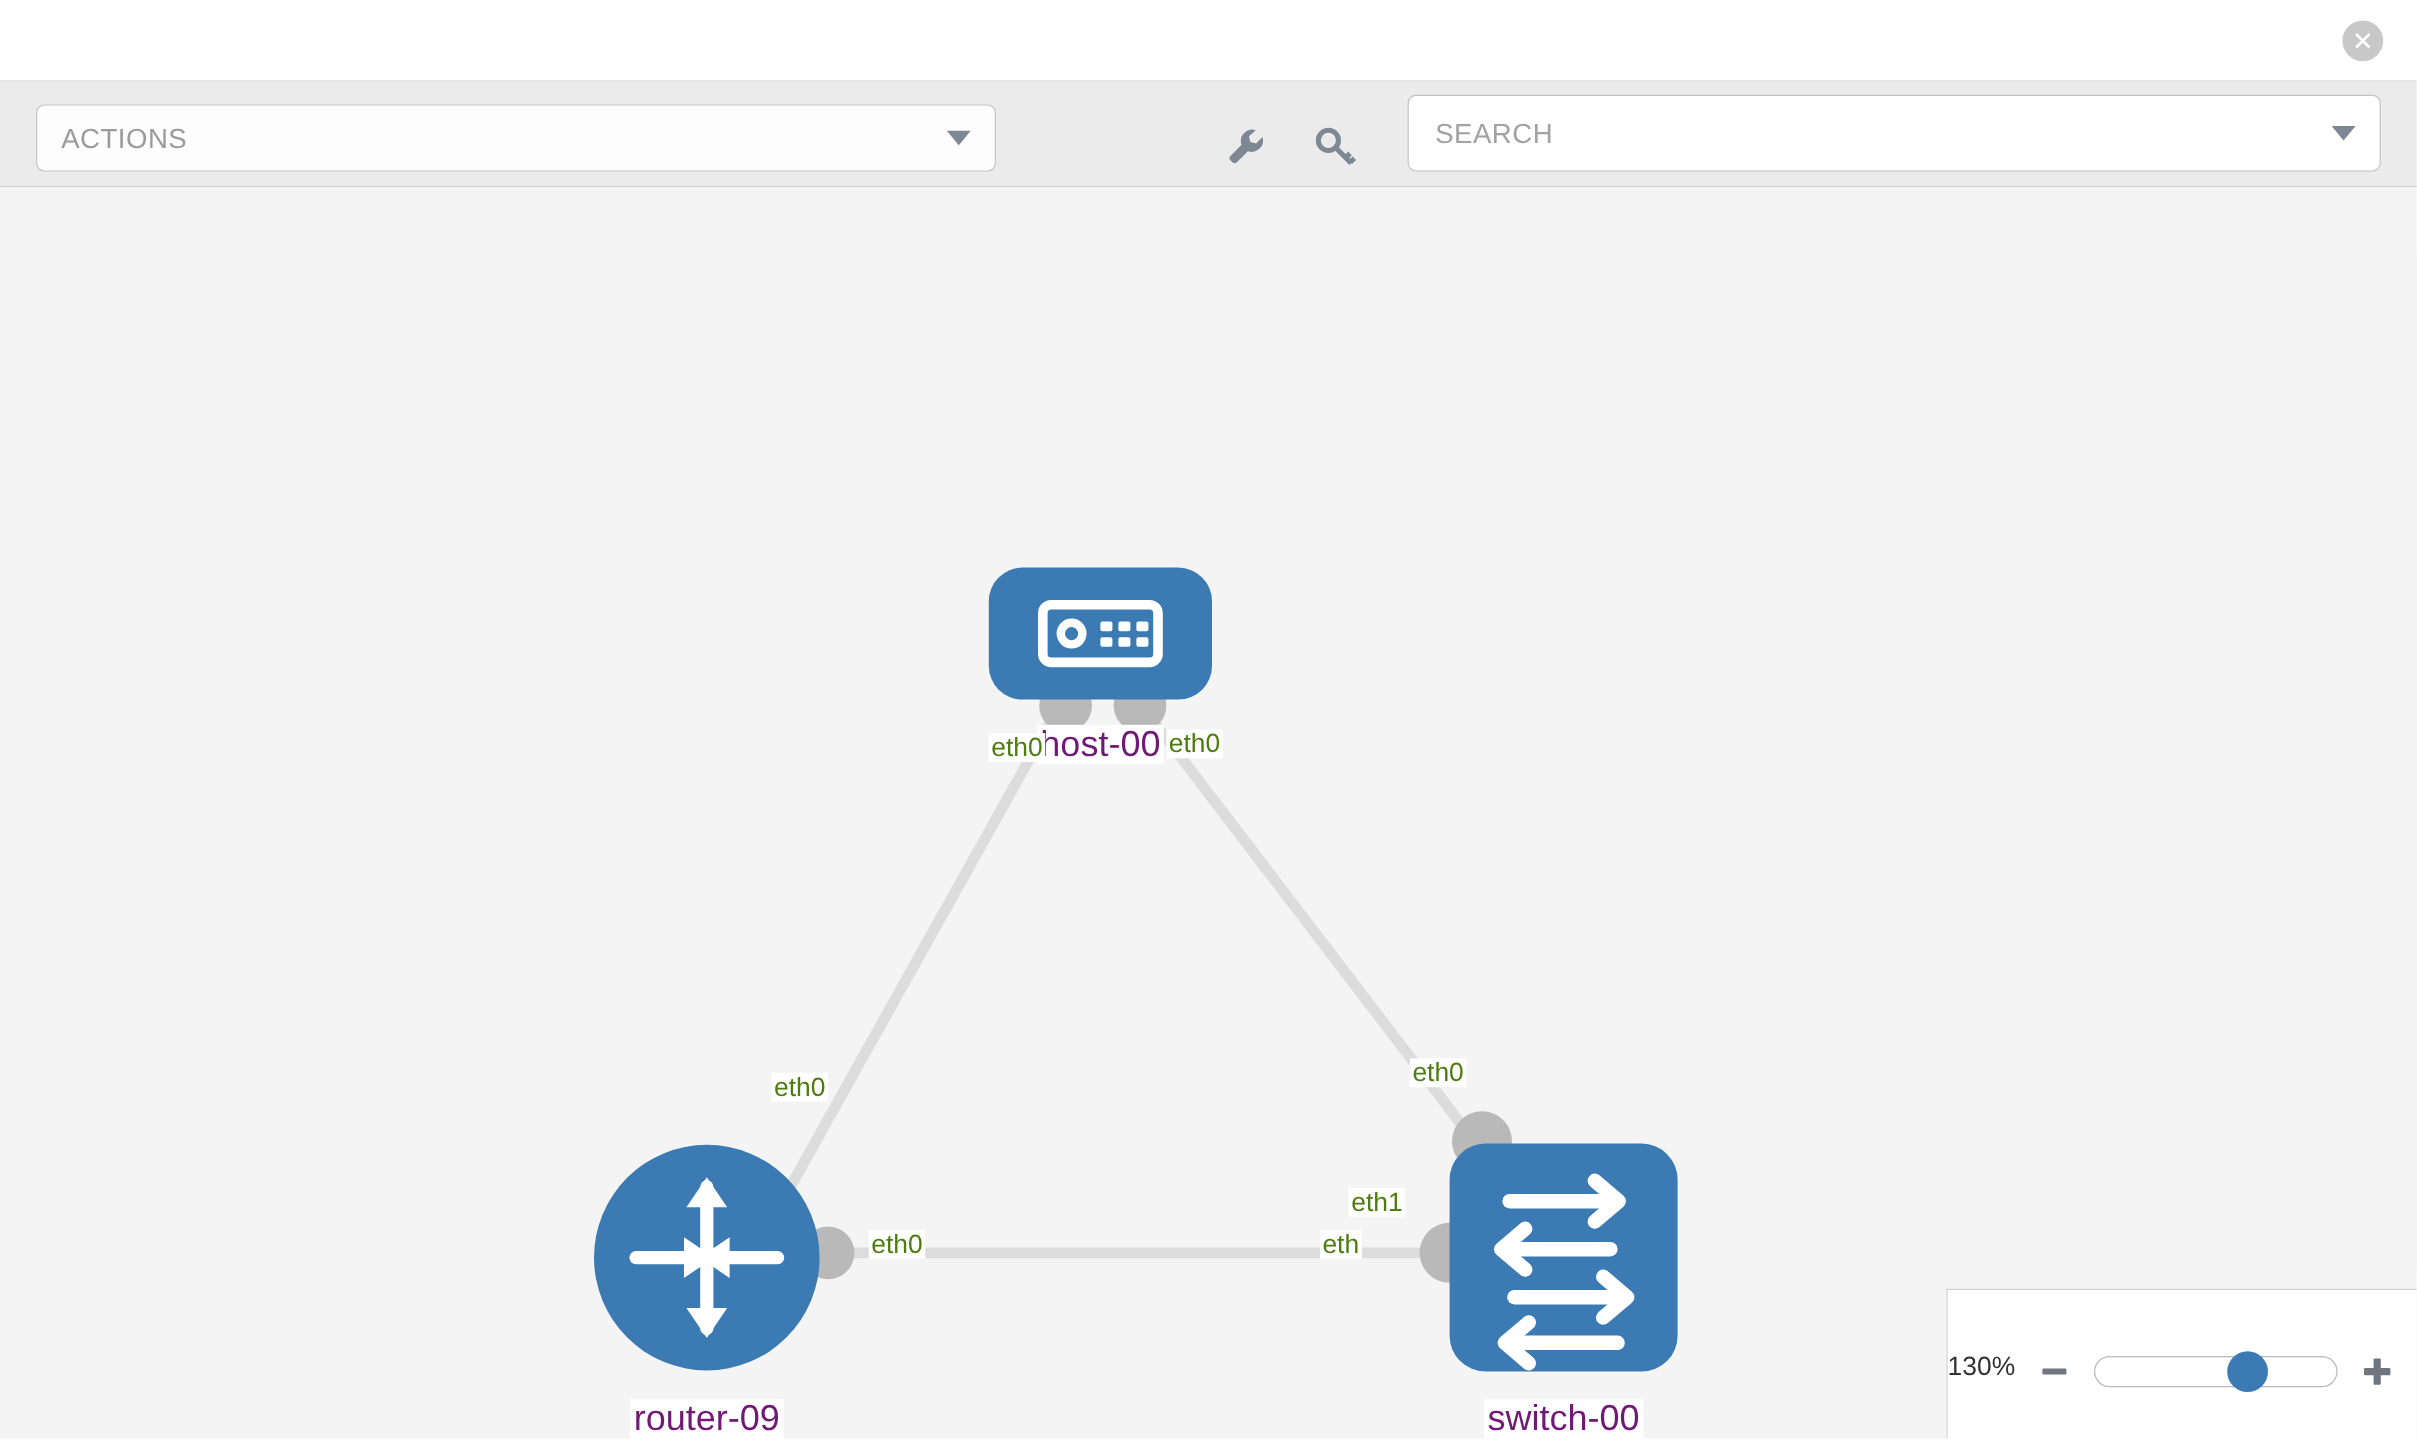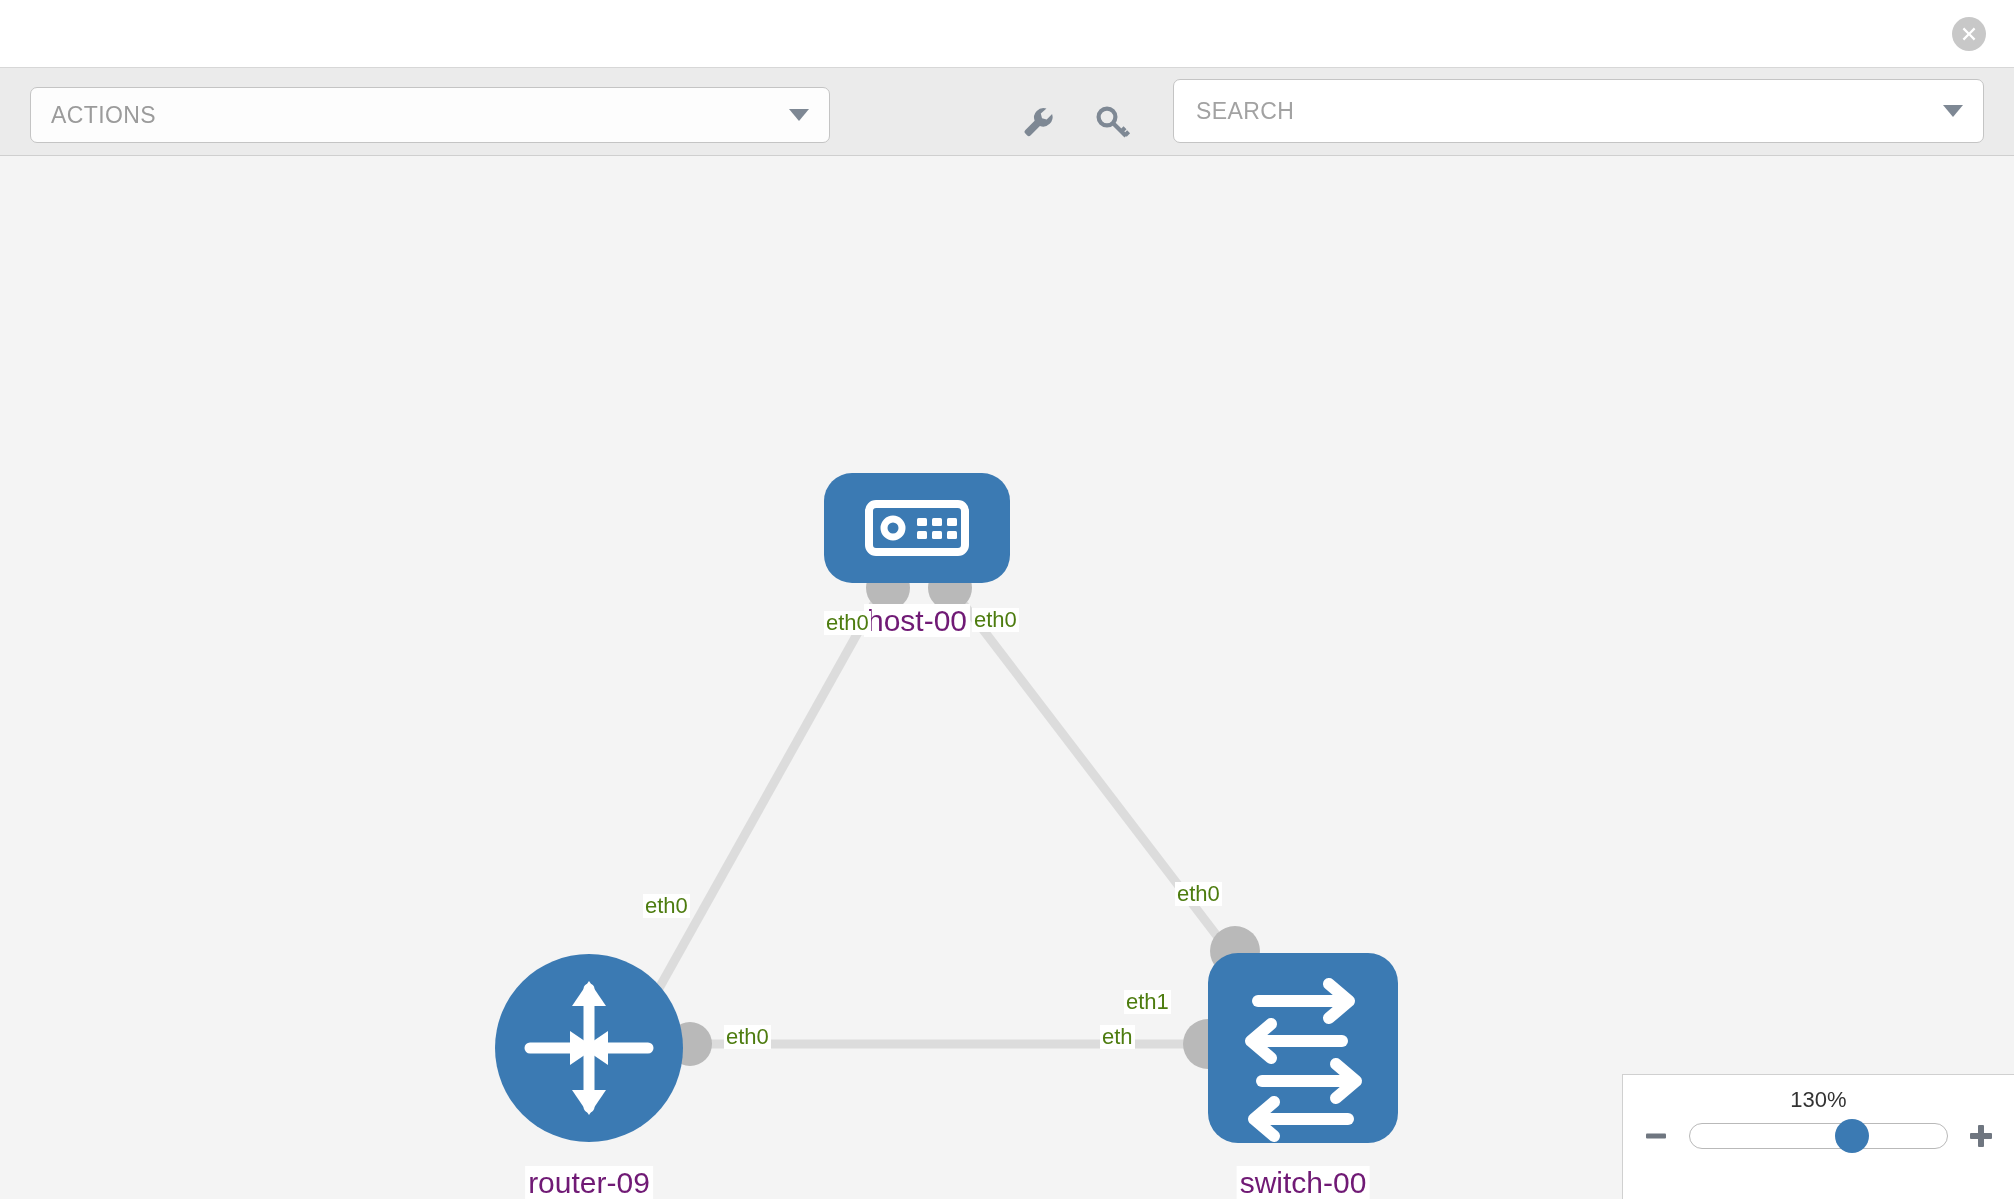--- a/index.html
+++ b/index.html
@@ -154,21 +154,21 @@
     position: absolute;
     right: 0;
     bottom: 0;
     width: 392px;
     height: 125px;
     background: #ffffff;
     border: 1px solid #d0d0d0;
     border-right: none;
     border-bottom: none;
     display: flex;
-    flex-direction: column;
+    flex-direction: row;
     align-items: center;
     padding-top: 12px;
   }
   .zoom-value {
     font-size: 22px;
     color: #333333;
     margin-bottom: 8px;
   }
   .zoom-row {
     display: flex;

